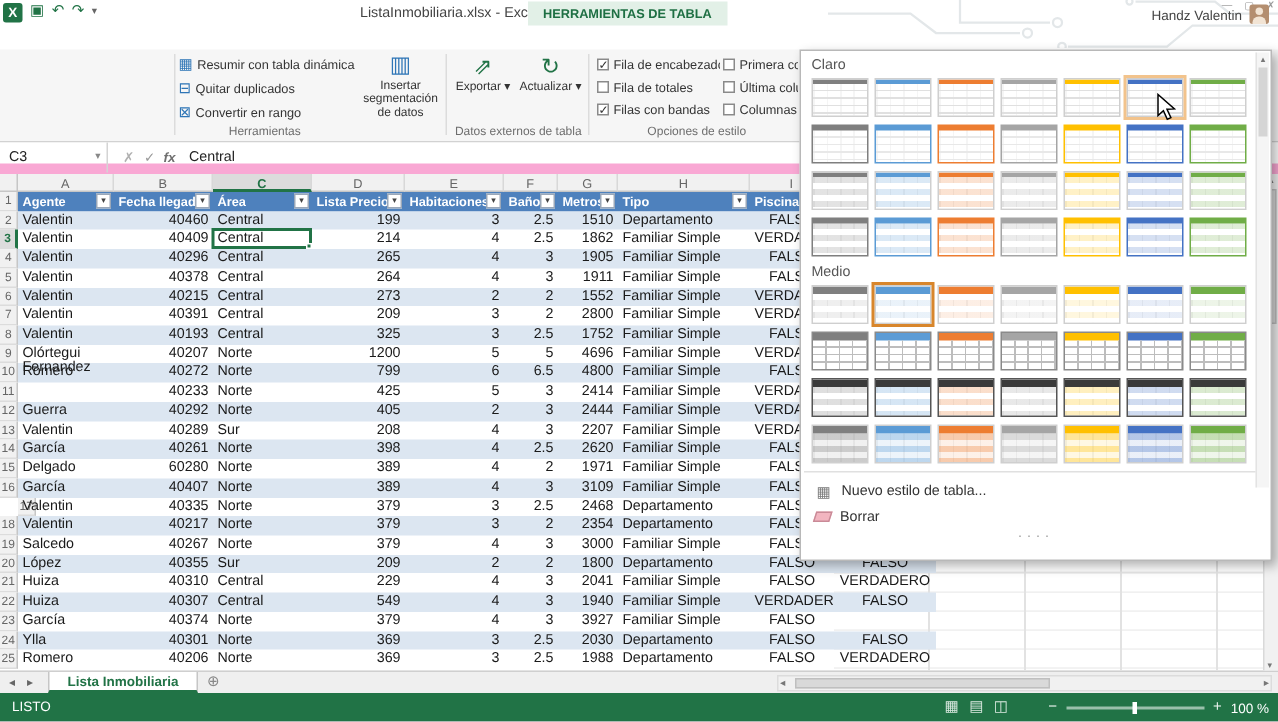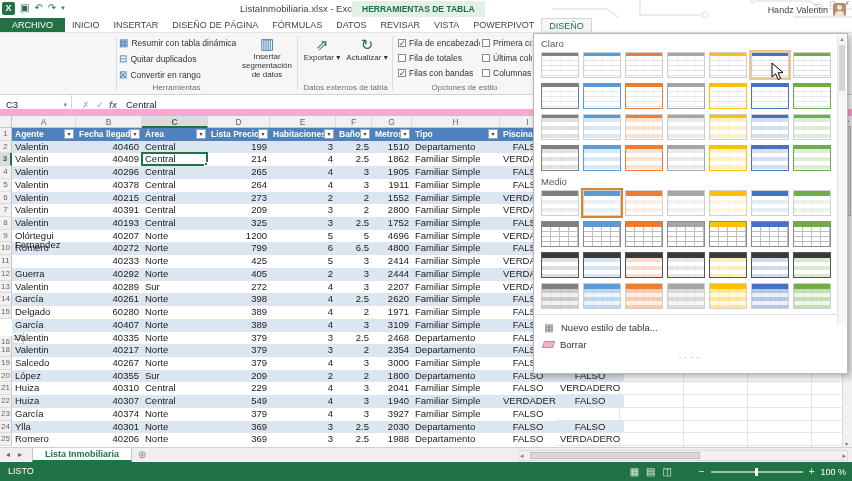--- a/index.html
+++ b/index.html
@@ -148,32 +148,20 @@
     </div>
     <div id="user">
       <span id="username">Handz Valentin</span>
       <span id="avatar">
           <span class="av-head"></span>
           <span class="av-body"></span>
         </span>
     </div>
   </div>
 
-  <div id="tabs">
-      <span class="tab file">ARCHIVO</span>
-      <span class="tab">INICIO</span>
-      <span class="tab">INSERTAR</span>
-      <span class="tab">DISEÑO DE PÁGINA</span>
-      <span class="tab">FÓRMULAS</span>
-      <span class="tab">DATOS</span>
-      <span class="tab">REVISAR</span>
-      <span class="tab">VISTA</span>
-      <span class="tab">POWERPIVOT</span>
-      <span class="tab active">DISEÑO</span>
-    </div>
 
   <div id="ribbon">
     <div class="gsep" style="left:116px"></div>
 
     <div class="rgroup" style="left:119px;width:177px">
       <div id="htools">
           <div class="rbtn" style="left: 0px; top: 4px;">
             <span class="ric">▦</span>
             <span>Resumir con tabla dinámica</span>
           </div>
@@ -273,21 +261,21 @@
       <div class="rowhead" style="top: 75.6px; height: 12.72px; line-height: 12.72px;">6</div>
       <div class="rowhead" style="top: 88.32px; height: 12.72px; line-height: 12.72px;">7</div>
       <div class="rowhead" style="top: 101.04px; height: 12.72px; line-height: 12.72px;">8</div>
       <div class="rowhead" style="top: 113.76px; height: 12.72px; line-height: 12.72px;">9</div>
       <div class="rowhead" style="top: 126.48px; height: 12.72px; line-height: 12.72px;">10</div>
       <div class="rowhead" style="top: 139.2px; height: 12.72px; line-height: 12.72px;">11</div>
       <div class="rowhead" style="top: 151.92px; height: 12.72px; line-height: 12.72px;">12</div>
       <div class="rowhead" style="top: 164.64px; height: 12.72px; line-height: 12.72px;">13</div>
       <div class="rowhead" style="top: 177.36px; height: 12.72px; line-height: 12.72px;">14</div>
       <div class="rowhead" style="top: 190.08px; height: 12.72px; line-height: 12.72px;">15</div>
-      <div class="rowhead" style="top: 202.8px; height: 12.72px; line-height: 12.72px; margin-top: 17px;">16</div>
+      <div class="rowhead" style="top: 202.8px; height: 12.72px; line-height: 12.72px;">16</div>
       <div class="rowhead" style="top: 215.52px; height: 12.72px; line-height: 12.72px; margin-left: 12px;">17</div>
       <div class="rowhead" style="top: 228.24px; height: 12.72px; line-height: 12.72px;">18</div>
       <div class="rowhead" style="top: 240.96px; height: 12.72px; line-height: 12.72px;">19</div>
       <div class="rowhead" style="top: 253.68px; height: 12.72px; line-height: 12.72px;">20</div>
       <div class="rowhead" style="top: 266.4px; height: 12.72px; line-height: 12.72px;">21</div>
       <div class="rowhead" style="top: 279.12px; height: 12.72px; line-height: 12.72px;">22</div>
       <div class="rowhead" style="top: 291.84px; height: 12.72px; line-height: 12.72px;">23</div>
       <div class="rowhead" style="top: 304.56px; height: 12.72px; line-height: 12.72px;">24</div>
       <div class="rowhead" style="top: 317.28px; height: 12.72px; line-height: 12.72px;">25</div>
       <div id="gridlines" style="left: 556px; top: 0px; width: 286px; height: 331px; background: repeating-linear-gradient(to right, transparent 0px, transparent 63px, rgb(226, 226, 226) 63px, rgb(226, 226, 226) 64px) 0px 0px, repeating-linear-gradient(transparent 0px, transparent 11.72px, rgb(230, 230, 230) 11.72px, rgb(230, 230, 230) 12.72px) 0px 12px;"></div>
@@ -417,21 +405,21 @@
       <div class="cell al" style="left: 142px; top: 151.92px; width: 66px; height: 12.72px; line-height: 12.72px;">Norte</div>
       <div class="cell ar" style="left: 208px; top: 151.92px; width: 62px; height: 12.72px; line-height: 12.72px;">405</div>
       <div class="cell ar" style="left: 270px; top: 151.92px; width: 66px; height: 12.72px; line-height: 12.72px;">2</div>
       <div class="cell ar" style="left: 336px; top: 151.92px; width: 36px; height: 12.72px; line-height: 12.72px;">3</div>
       <div class="cell ar" style="left: 372px; top: 151.92px; width: 40px; height: 12.72px; line-height: 12.72px;">2444</div>
       <div class="cell al" style="left: 412px; top: 151.92px; width: 88px; height: 12.72px; line-height: 12.72px;">Familiar Simple</div>
       <div class="cell ac" style="left: 500px; top: 151.92px; width: 56px; height: 12.72px; line-height: 12.72px;">VERDADERO</div>
       <div class="cell al" style="left: 12px; top: 164.64px; width: 64px; height: 12.72px; line-height: 12.72px;">Valentin</div>
       <div class="cell ar" style="left: 76px; top: 164.64px; width: 66px; height: 12.72px; line-height: 12.72px;">40289</div>
       <div class="cell al" style="left: 142px; top: 164.64px; width: 66px; height: 12.72px; line-height: 12.72px;">Sur</div>
-      <div class="cell ar" style="left: 208px; top: 164.64px; width: 62px; height: 12.72px; line-height: 12.72px;">272</div>
+      <div class="cell ar" style="left: 208px; top: 164.64px; width: 62px; height: 12.72px; line-height: 12.72px;">208</div>
       <div class="cell ar" style="left: 270px; top: 164.64px; width: 66px; height: 12.72px; line-height: 12.72px;">4</div>
       <div class="cell ar" style="left: 336px; top: 164.64px; width: 36px; height: 12.72px; line-height: 12.72px;">3</div>
       <div class="cell ar" style="left: 372px; top: 164.64px; width: 40px; height: 12.72px; line-height: 12.72px;">2207</div>
       <div class="cell al" style="left: 412px; top: 164.64px; width: 88px; height: 12.72px; line-height: 12.72px;">Familiar Simple</div>
       <div class="cell ac" style="left: 500px; top: 164.64px; width: 56px; height: 12.72px; line-height: 12.72px;">VERDADERO</div>
       <div class="cell al" style="left: 12px; top: 177.36px; width: 64px; height: 12.72px; line-height: 12.72px;">García</div>
       <div class="cell ar" style="left: 76px; top: 177.36px; width: 66px; height: 12.72px; line-height: 12.72px;">40261</div>
       <div class="cell al" style="left: 142px; top: 177.36px; width: 66px; height: 12.72px; line-height: 12.72px;">Norte</div>
       <div class="cell ar" style="left: 208px; top: 177.36px; width: 62px; height: 12.72px; line-height: 12.72px;">398</div>
       <div class="cell ar" style="left: 270px; top: 177.36px; width: 66px; height: 12.72px; line-height: 12.72px;">4</div>

